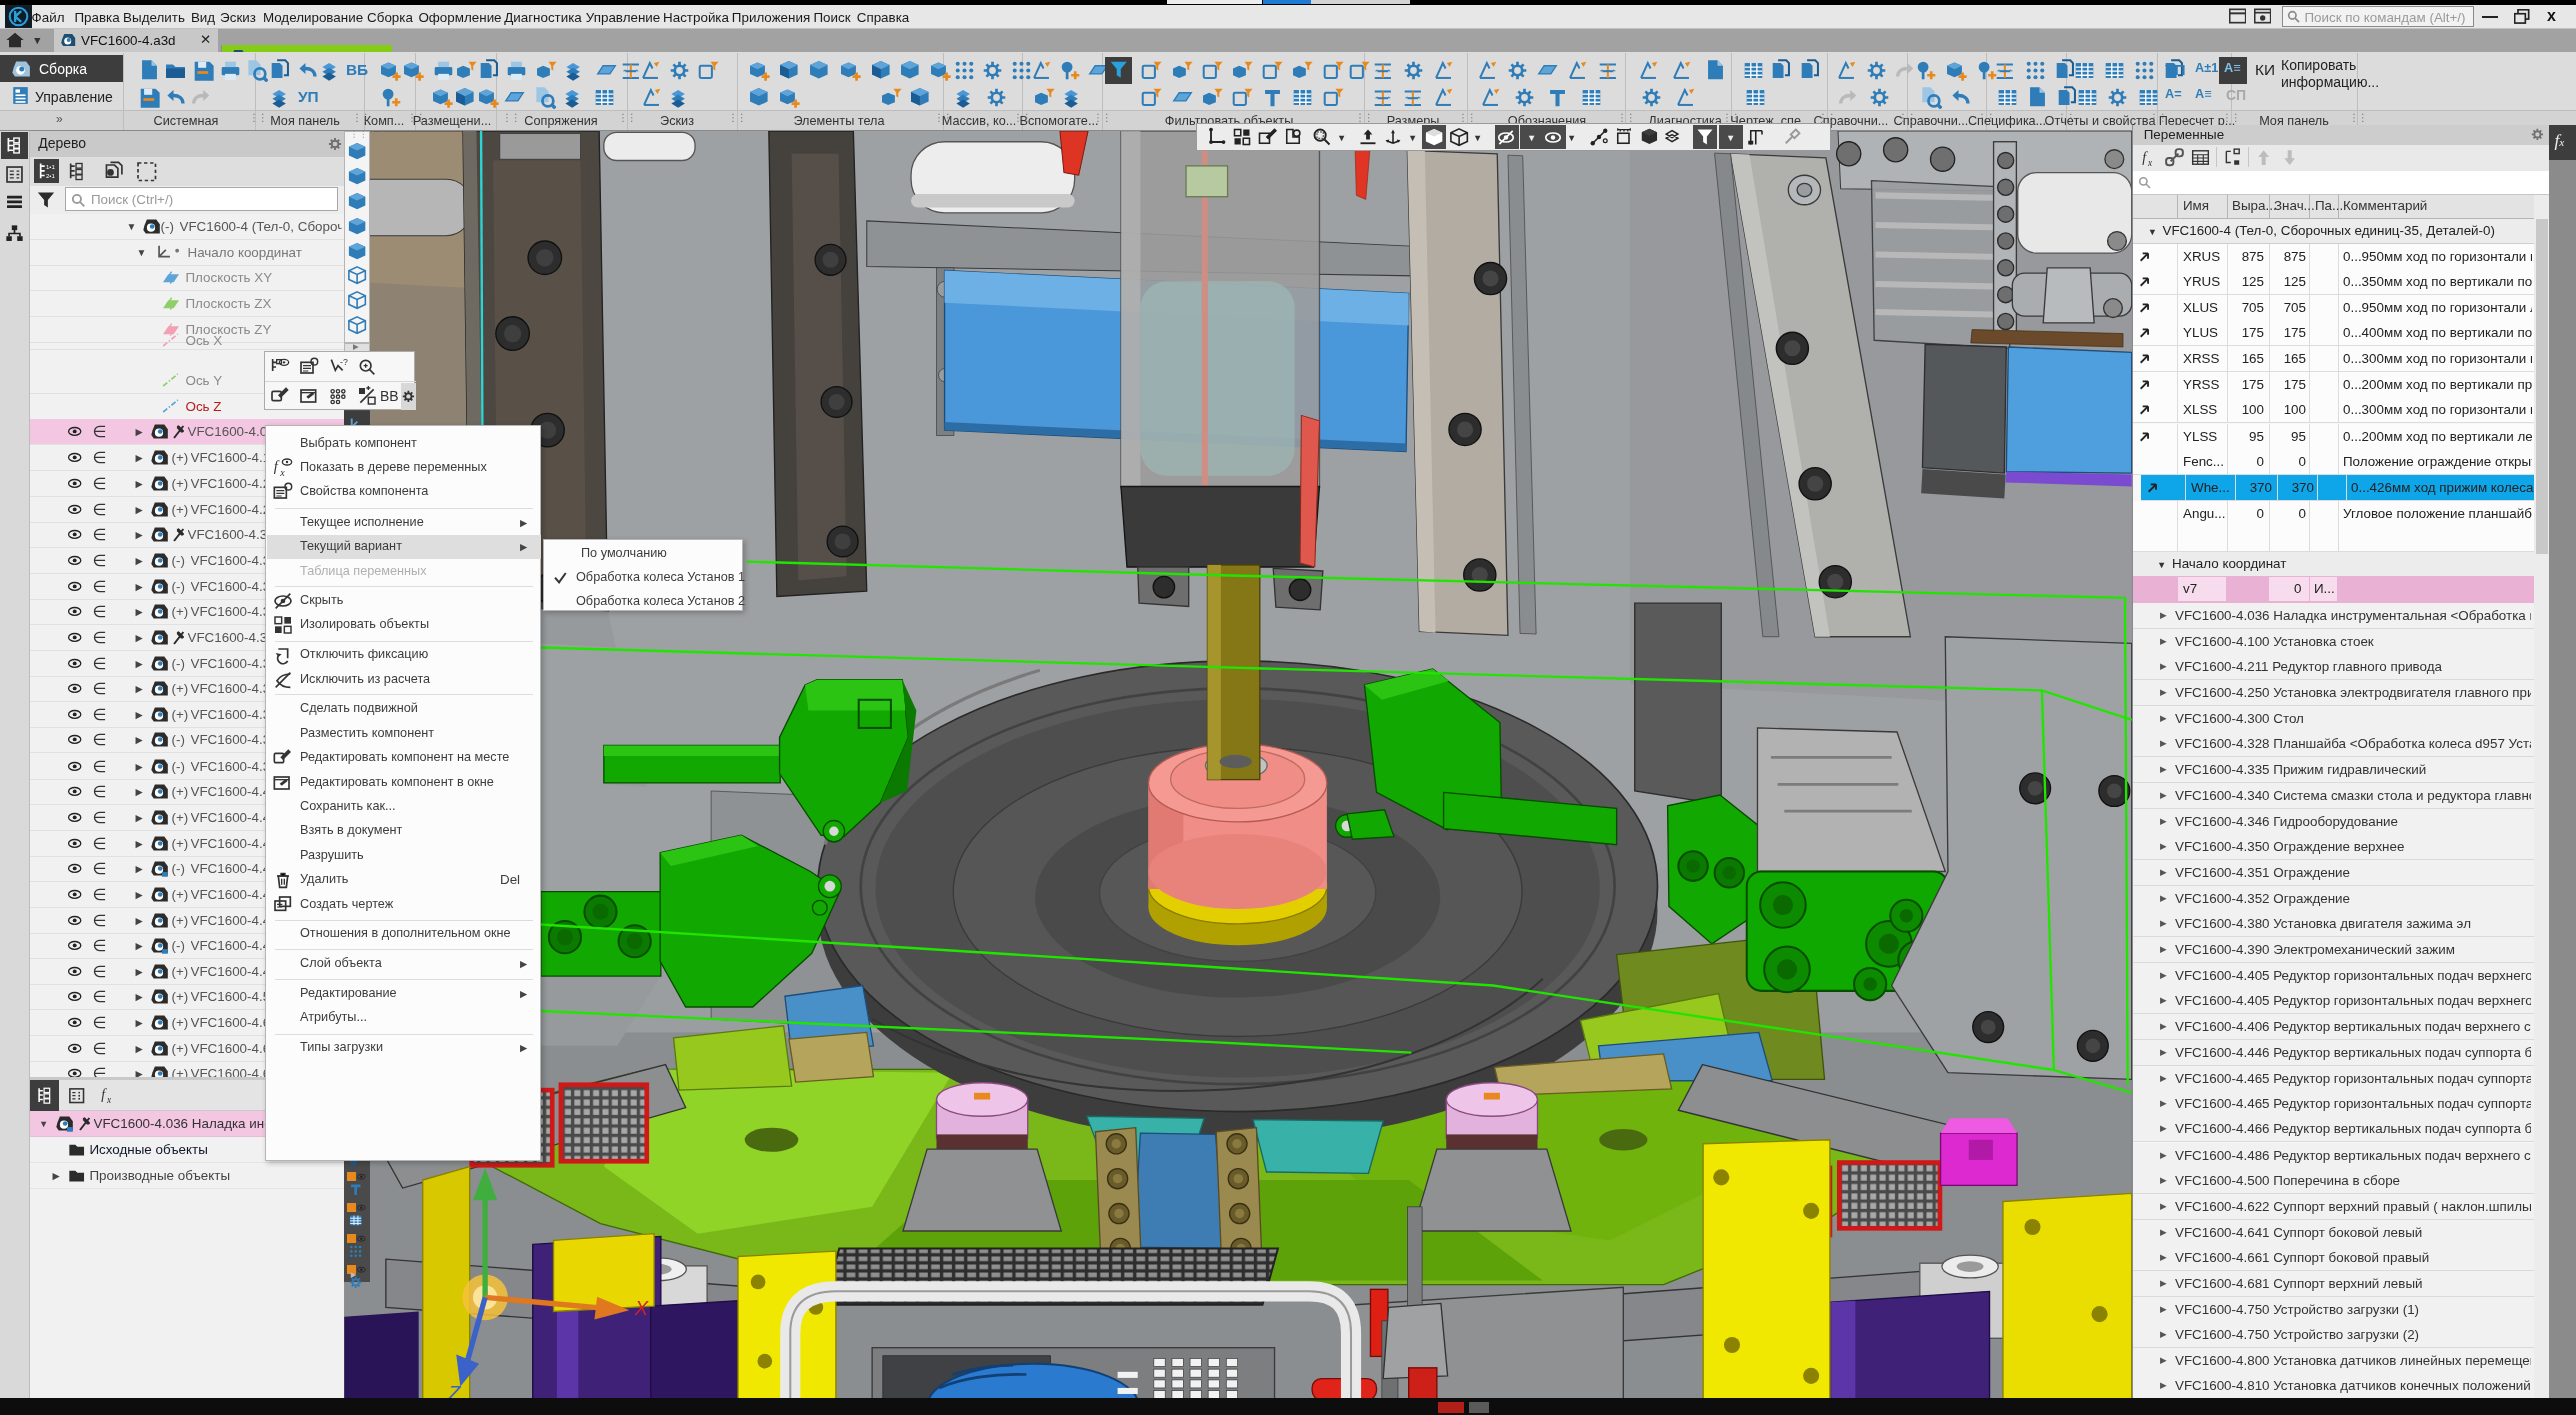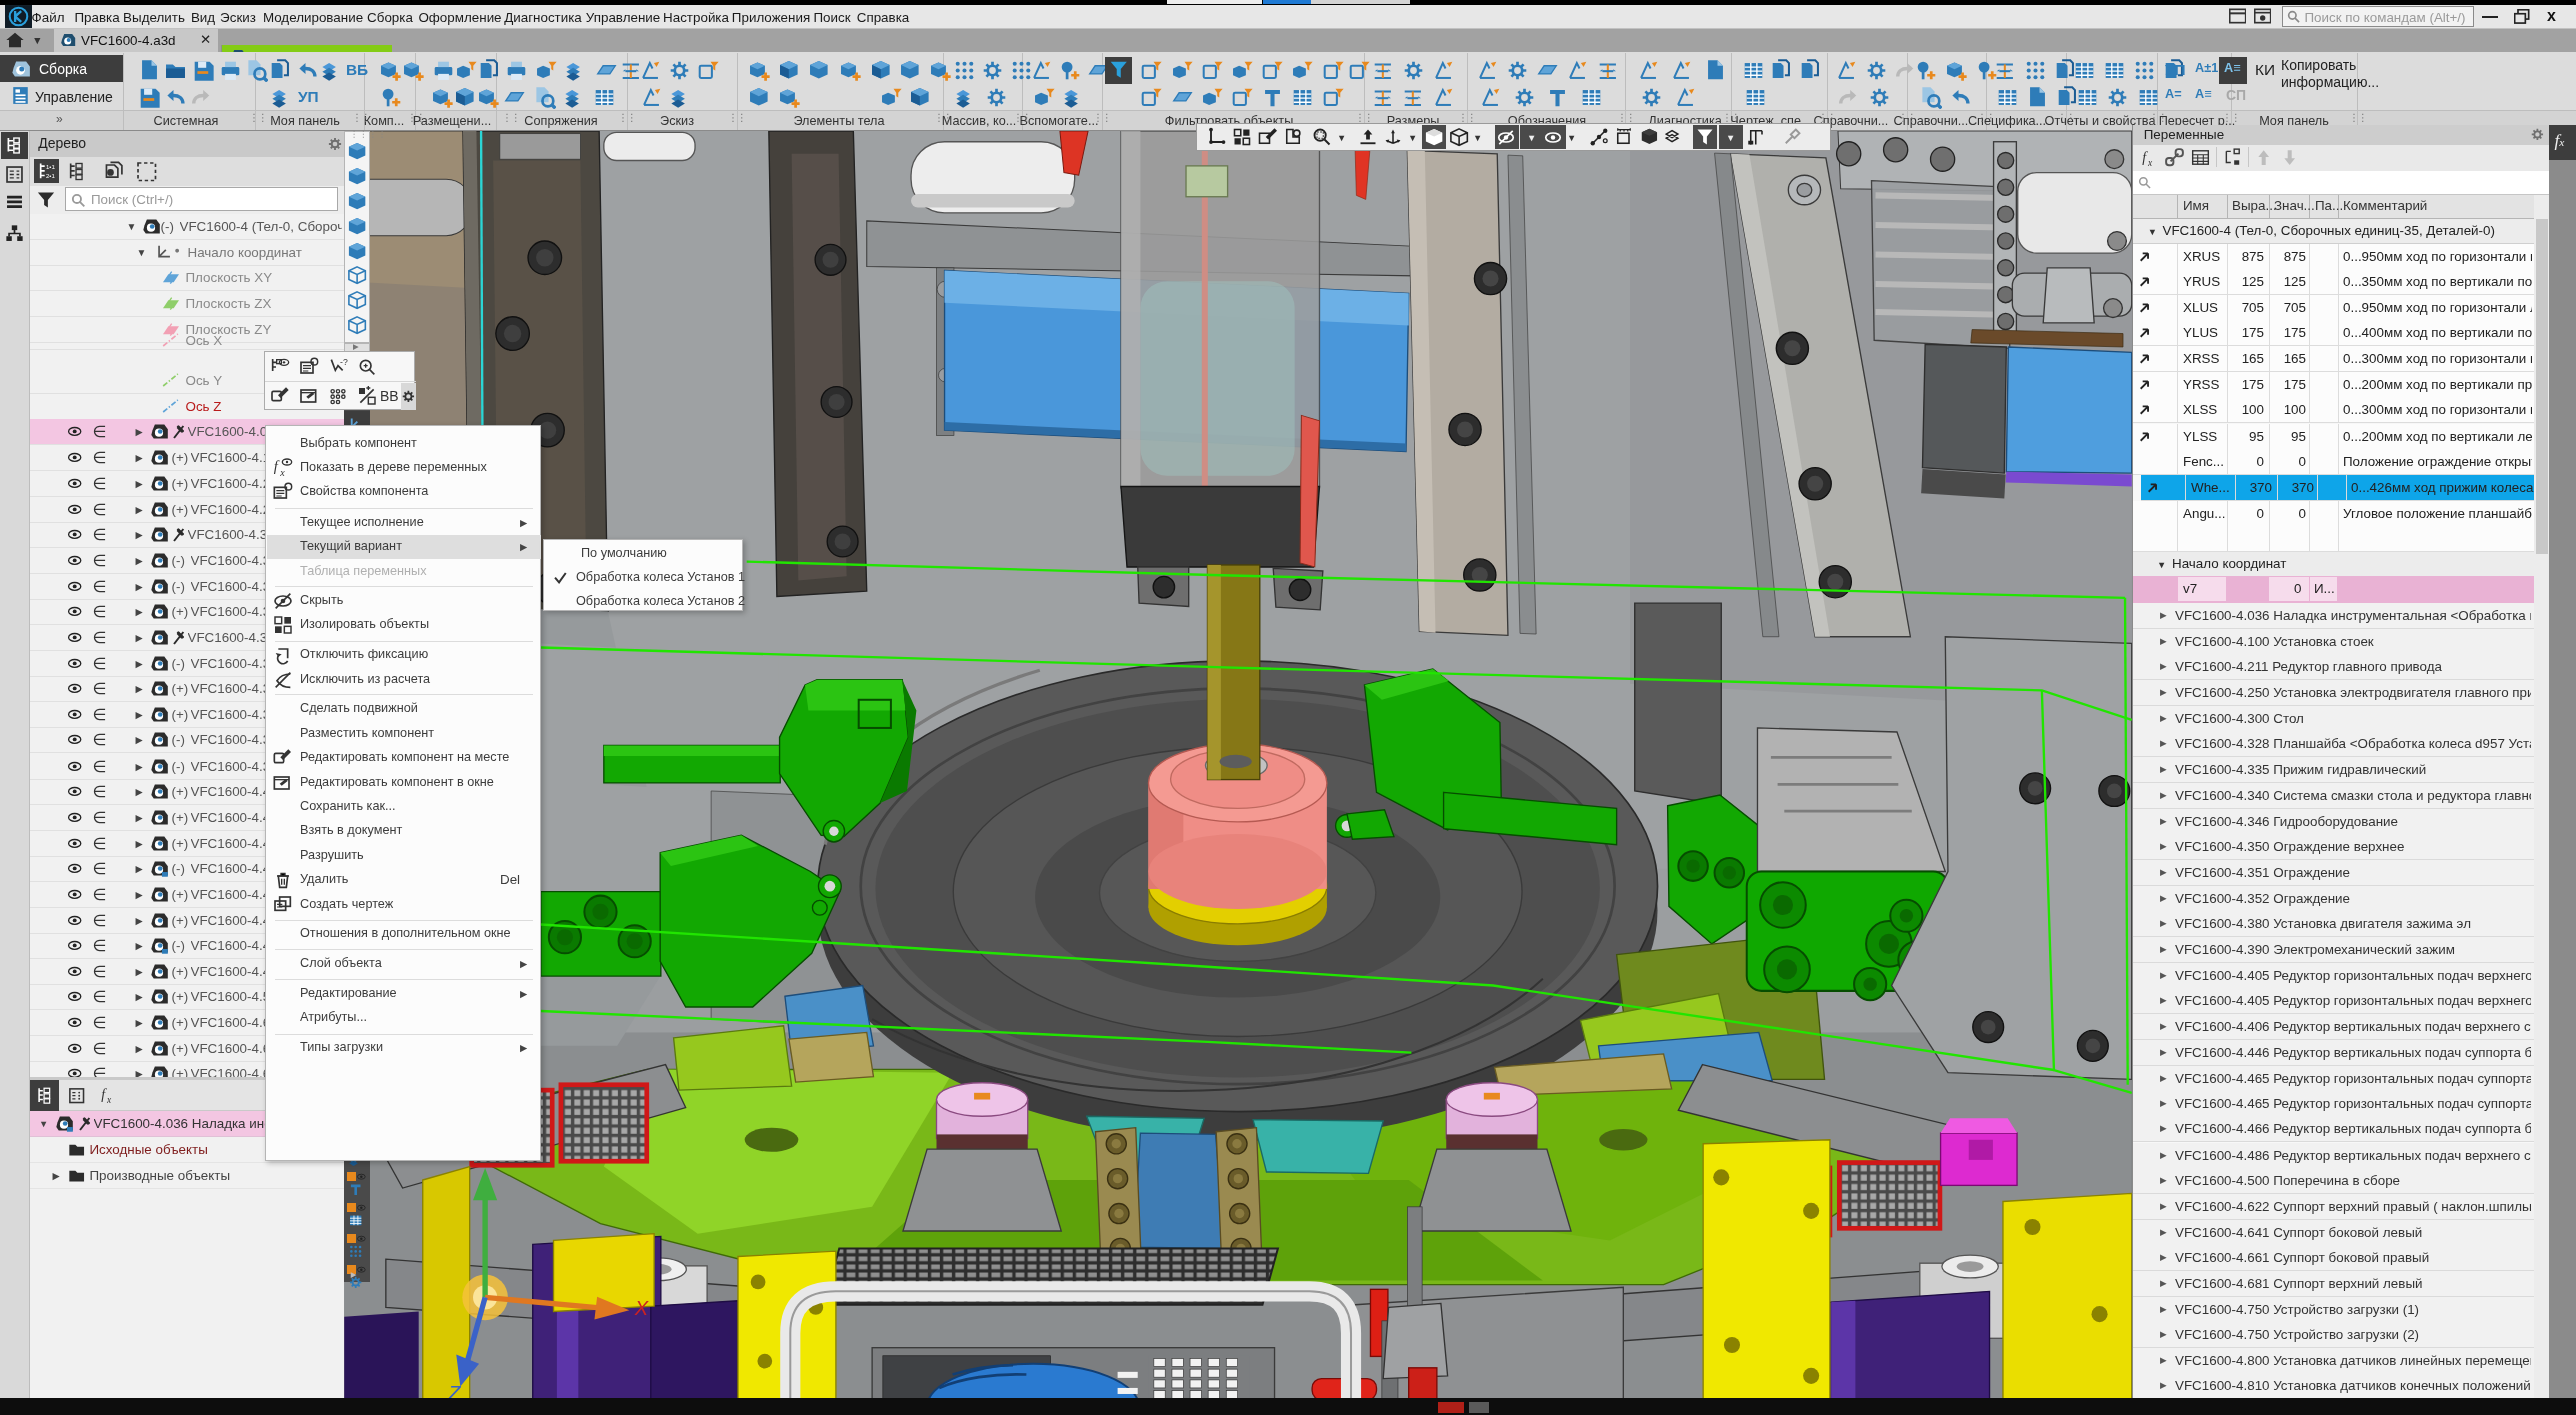--- a/index.html
+++ b/index.html
@@ -1212,21 +1212,21 @@
 <svg class="abs" style="left:48px;top:4.7px" width="13.4" height="16" viewBox="0 0 20 24">
         <path d="M3 21L17 3M8 3l9 9" stroke="#2b2b2b" stroke-width="3"></path>
         <path d="M10 2l8 8-4 3-7-7z" fill="#2b2b2b"></path>
       </svg>
 <div class="t" style="left:64px;top:4.7px;font-size:13.4px;color:#333;width:248px;overflow:hidden">VFC1600-4.036 Наладка инструмен</div>
     </div>
 <div class="abs" style="left:0;top:1006px;width:315px;height:25.5px;border-bottom:0.7px solid #e4e4e4">
 <svg class="abs" style="left:38px;top:5.4px" width="17.4" height="14.8" viewBox="0 0 26 22">
         <path d="M2 4h9l3 3h10v13H2z" fill="#2b2b2b"></path>
       </svg>
-<div class="t" style="left:60px;top:4.7px;font-size:13.4px;color:#7f1d1d">Исходные объекты</div>
+<div class="t" style="left:60px;top:4.7px;font-size:13.4px;color:#0f172a">Исходные объекты</div>
     </div>
 <div class="abs" style="left:0;top:1032px;width:315px;height:25.5px;border-bottom:0.7px solid #e4e4e4">
 <div class="t" style="left:23px;top:6.7px;font-size:9.4px;color:#444">▶</div>
 <svg class="abs" style="left:38px;top:5.4px" width="17.4" height="14.8" viewBox="0 0 26 22">
         <path d="M2 4h9l3 3h10v13H2z" fill="#2b2b2b"></path>
       </svg>
 <div class="t" style="left:60px;top:4.7px;font-size:13.4px;color:#444">Производные объекты</div>
     </div>
 </div>
 <svg class="abs" style="left:344px;top:131px" width="1788" height="1267" viewBox="513 196 2665 1889">

